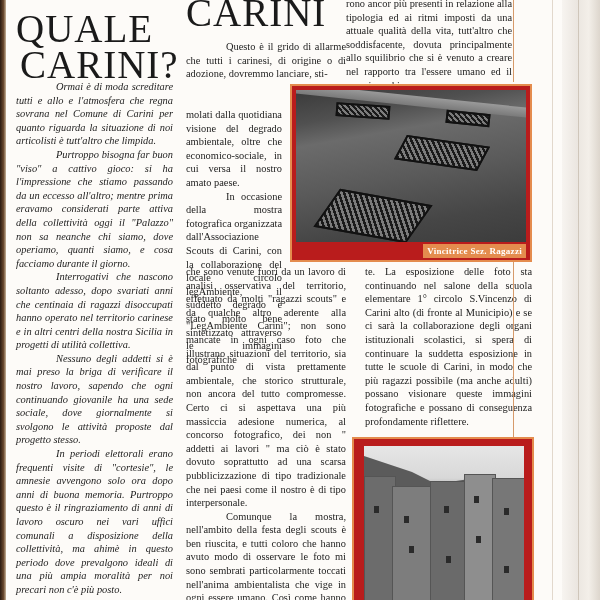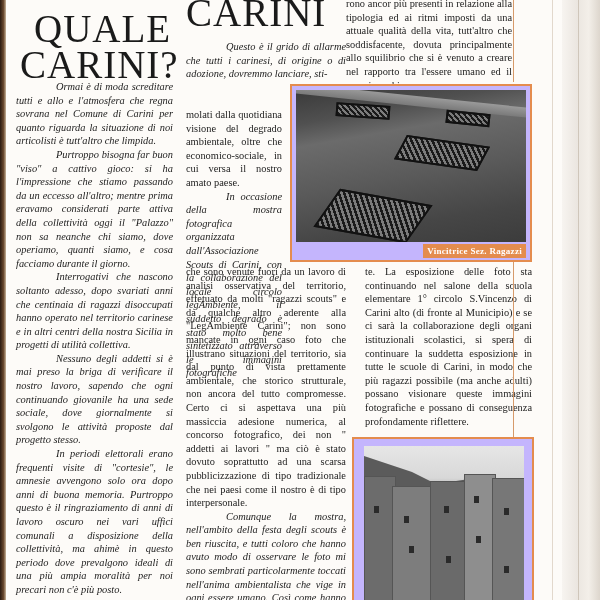--- a/index.html
+++ b/index.html
@@ -4,38 +4,38 @@
 <style>
   html,body{margin:0;padding:0;}
   body{width:600px;height:600px;overflow:hidden;background:#fdfbf8;position:relative;font-family:"Liberation Serif","DejaVu Serif",serif;color:#1c1c1c;}
   .page{position:absolute;left:0;top:0;width:600px;height:600px;overflow:hidden;}
   .binding{position:absolute;left:0;top:0;width:6px;height:600px;background:linear-gradient(90deg,#2a1a10,#6a4a30 60%,#c8b49a);}
   .fold{position:absolute;left:562px;top:0;width:38px;height:600px;background:linear-gradient(90deg,#f7f4f0 0%,#ebe6e0 40%,#f3efe9 70%,#ddd6cd 100%);}
   .fold-line{position:absolute;left:578px;top:0;width:1px;height:600px;background:#cfc6ba;}
   .fold-line2{position:absolute;left:552px;top:0;width:1px;height:600px;background:#e2d8cc;}
 
   h1.big{margin:0;font-weight:normal;font-family:"Liberation Serif","DejaVu Serif",serif;color:#1a1a1a;letter-spacing:1px;}
-  .title-left-1{position:absolute;left:34px;top:6px;font-size:39px;}
+  .title-left-1{position:absolute;left:16px;top:6px;font-size:39px;}
   .title-left-2{position:absolute;left:20px;top:42px;font-size:39px;}
   .title-mid{position:absolute;left:186px;top:-10px;font-size:39px;}
 
   .col{position:absolute;font-size:10.4px;line-height:13.6px;text-align:justify;}
   .col p{margin:0;}
-  .col p.ind{text-indent:40px;font-style:italic;}
+  .col p.ind{text-indent:40px;}
   .col-left{left:16px;top:80px;width:157px;font-style:italic;}
   .col-mid-top{left:186px;top:40px;width:160px;}
   .col-mid-narrow{left:186px;top:108px;width:96px;}
   .col-mid{left:186px;top:265px;width:160px;}
   .col-right-top{left:346px;top:-3px;width:166px;}
   .col-right{left:365px;top:265px;width:167px;}
   .sig{text-align:right;font-weight:bold;margin-top:1px !important;}
 
   .vrule{position:absolute;background:#d69a6a;width:1px;}
 
-  .photo-frame{position:absolute;border:2px solid #e48c4e;background:#c4b5fd;}
+  .photo-frame{position:absolute;border:2px solid #e48c4e;background:#b91c1c;}
   .photo1-frame{left:290px;top:84px;width:238px;height:174px;}
   .photo1{position:absolute;left:4px;top:4px;width:230px;height:152px;overflow:hidden;
      background:linear-gradient(170deg,#3a3a3a 0%,#505050 18%,#6b6b6b 30%,#5a5a5a 55%,#464646 80%,#3c3c3c 100%);}
   .curb{position:absolute;background:linear-gradient(180deg,#9a9a9a,#7a7a7a);}
   .grate{position:absolute;background:
       repeating-linear-gradient(45deg,#1a1a1a 0 2px,#7c7c7c 2px 4px),
       #222;border:2px solid #111;}
   .caption{position:absolute;right:4px;bottom:2px;background:#e48c4e;color:#fff;font-weight:bold;font-size:9px;padding:2px 4px;letter-spacing:0.3px;}
 
   .photo2-frame{left:352px;top:437px;width:178px;height:170px;}

